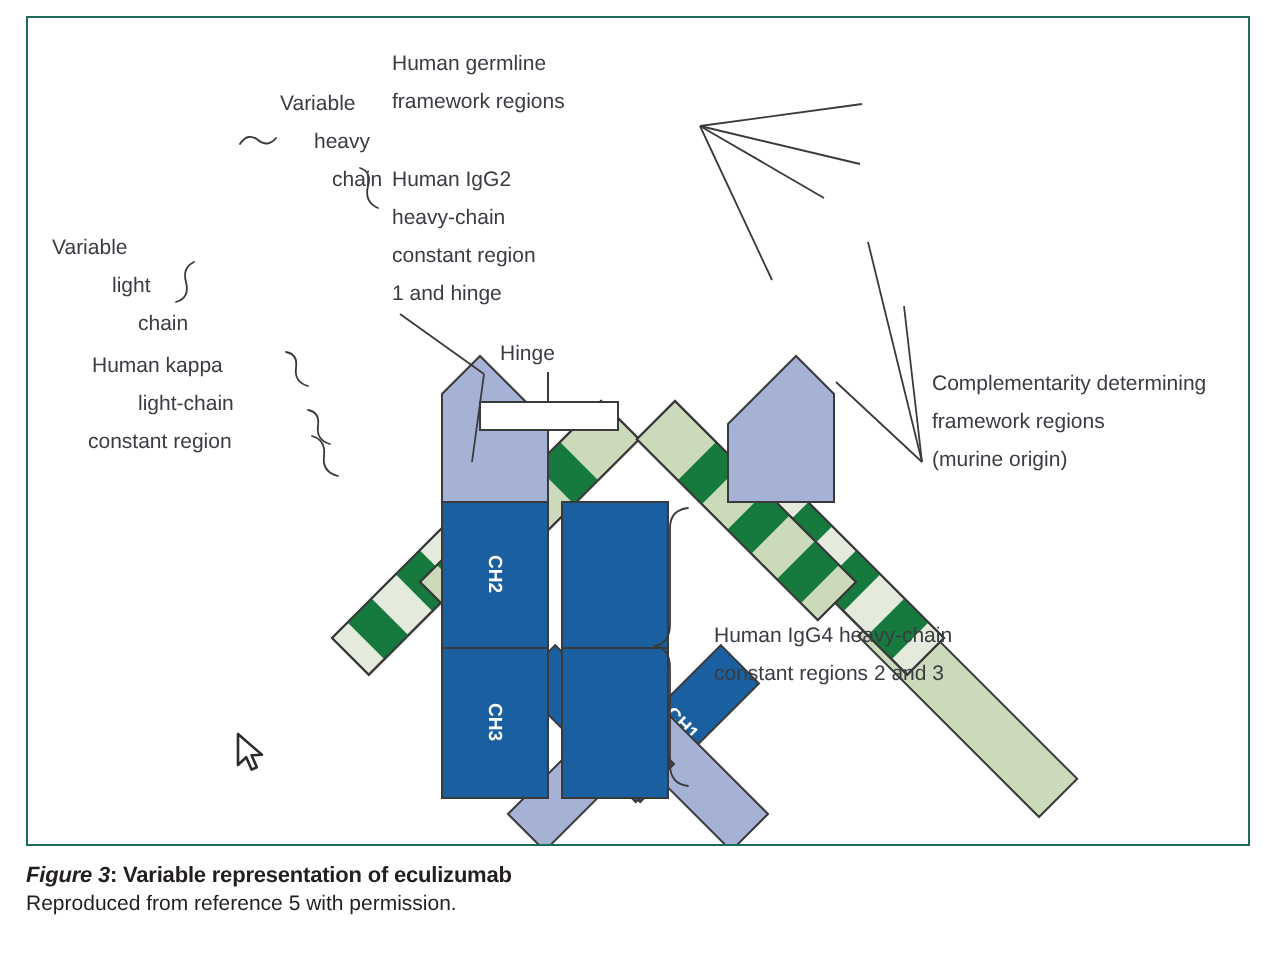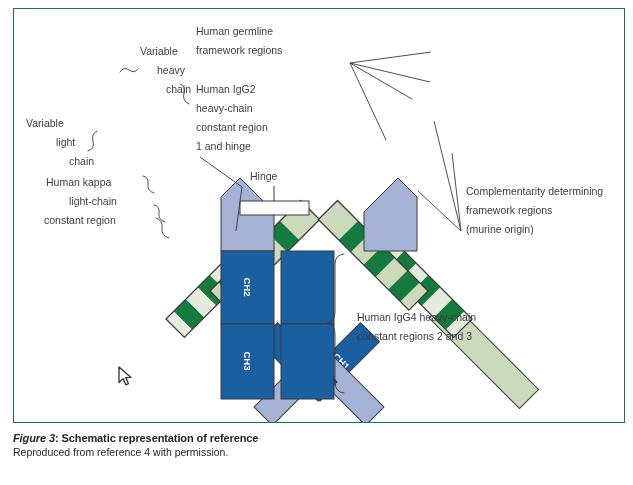--- a/index.html
+++ b/index.html
@@ -252,17 +252,17 @@
       </g>
 
     </svg>
   </div>
 
   <svg id="cursor" viewBox="0 0 16 22">
     <path d="M 1,1 L 1,16.5 L 5.1,12.6 L 7.8,18.8 L 10.4,17.6 L 7.8,11.6 L 13,11.4 Z" fill="#ffffff" stroke="#2b2b2b" stroke-width="1.3" stroke-linejoin="round"></path>
   </svg>
 
   <div id="caption">
-    <div class="cap-line1"><span class="figno">Figure 3</span><span>: Schematic representation of reference</span></div>
-    <div class="cap-line2">Reproduced from reference 4 with permission.</div>
+    <div class="cap-line1"><span class="figno">Figure 3</span><span>: Variable representation of eculizumab</span></div>
+    <div class="cap-line2">Reproduced from reference 5 with permission.</div>
   </div>
 
 </div>
 
 </body></html>

